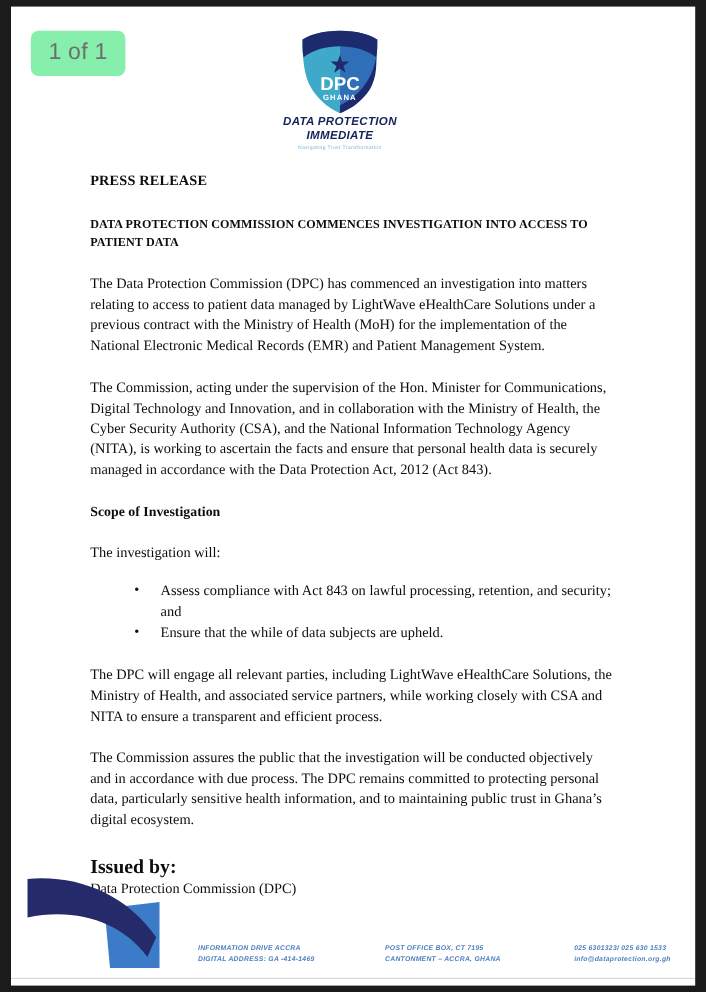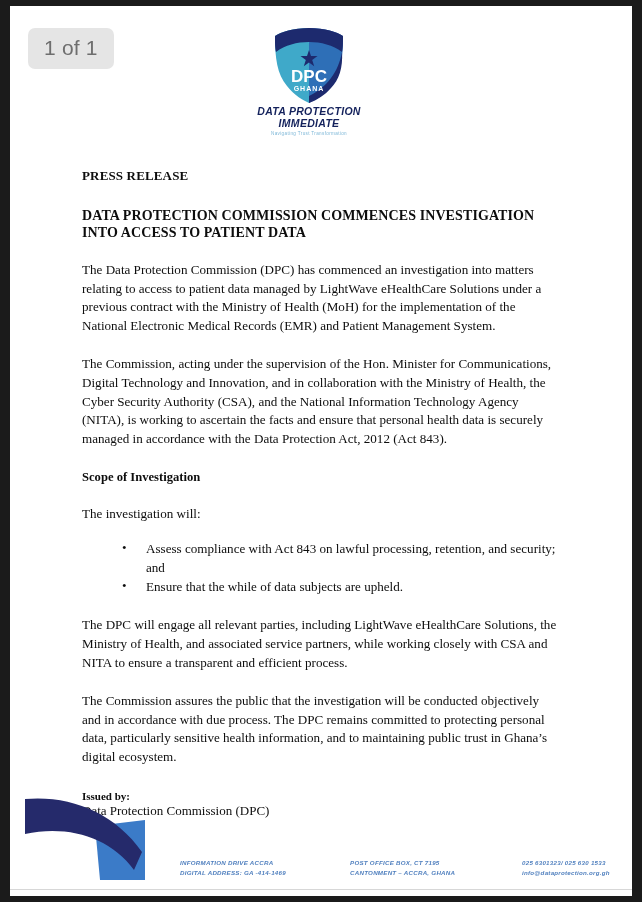--- a/index.html
+++ b/index.html
@@ -33,21 +33,21 @@
     background: #ffffff;
     box-sizing: border-box;
     overflow: hidden;
   }
 
   
   .page-badge {
     position: absolute;
     left: 18px;
     top: 22px;
-    background: #e5e5e5;
+    background: #86efac;
     color: #6e6e6e;
     font-family: "Liberation Sans", sans-serif;
     font-size: 21px;
     letter-spacing: .2px;
     padding: 8px 16px 9px 16px;
     border-radius: 7px;
     z-index: 5;
     user-select: none;
   }
 
@@ -83,33 +83,33 @@
     position: absolute;
     left: 72px;
     top: 150px;
     width: 478px;
     color: #0d0d0d;
   }
   .lbl {
     font-size: 13px;
     font-weight: bold;
     letter-spacing: .15px;
-    margin: 12px 0 22px 0;
+    margin: 0 0 22px 0;
   }
   .date-line {
     text-align: right;
     font-size: 13.5px;
     font-weight: bold;
     margin: 10px 0 0 0;
     padding-right: 68px;
   }
   .date-line sup { font-size: 9px; vertical-align: super; }
 
   h1.headline {
-    font-size: 14px;
+    font-size: 11px;
     font-weight: bold;
     line-height: 16.5px;
     margin: 24px 0 0 0;
     letter-spacing: .1px;
   }
 
   p.para {
     font-size: 13.1px;
     line-height: 18.6px;
     margin: 20px 0 0 0;
@@ -136,21 +136,21 @@
   ul.scope li::before {
     content: "\2022";
     position: absolute;
     left: 0;
     top: -1px;
     font-size: 13px;
   }
 
   .issued-block { margin-top: 24px; }
   .issued-head {
-    font-size: 11px;
+    font-size: 18px;
     font-weight: bold;
     margin: 16px 0 1px 0;
   }
   .issued-line {
     font-size: 13px;
     line-height: 16.4px;
     margin: 0;
   }
 
   

